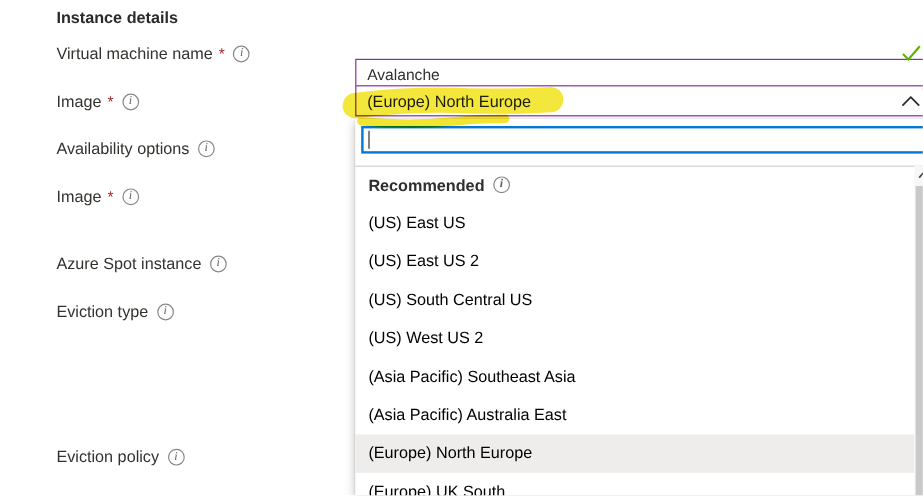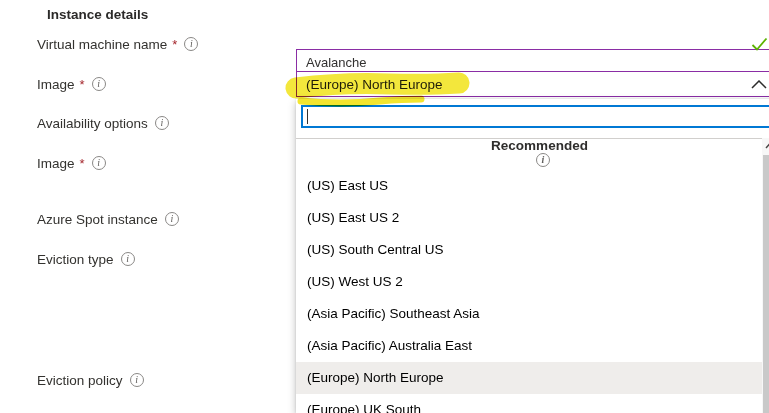--- a/index.html
+++ b/index.html
@@ -7,22 +7,22 @@
   .page {
     position:relative; width:769px; height:413px; overflow:hidden;
     background:#ffffff; font-family:"Liberation Sans", sans-serif;
     font-size:13px; color:#323130;margin-left:29px;
   }
   .section-title {
     position:absolute; left:18px; top:7px;
     font-size:13.5px; font-weight:700; color:#2b2a29;
   }
   .label-row {
-    position:absolute; left:8px; height:16px;
-    display:flex; align-items:center; white-space:nowrap;
+    position:absolute; left:18px; height:16px;
+    display:flex; align-items:flex-end; white-space:nowrap;
     color:#33322f; font-size:13.5px;
   }
   .req { color:#a4262c; margin-left:5px; font-size:13px; }
   .info-icon {
     display:inline-flex; align-items:center; justify-content:center;
     width:14px; height:14px; margin-left:7px; flex:0 0 auto;
     border:1px solid #8a8886; border-radius:50%;
     font-family:"Liberation Serif", serif; font-style:italic;
     font-size:10px; line-height:1; color:#605e5c;
   }
@@ -52,22 +52,22 @@
   }
   .search-input {
     position:absolute; left:5px; top:6px; width:472px; height:23px;
     border:2px solid #0078d4; background:#fff; outline:none;
     font-family:"Liberation Sans", sans-serif; font-size:13px; padding:0 6px;
   }
   .caret { position:absolute; left:11px; top:10px; width:1px; height:15px; background:#323130; z-index:3; }
   .divider { position:absolute; left:0; top:39px; width:482px; height:1px; background:#d1cfcd; }
   .group-header {
     position:absolute; left:0; top:39px; width:466px; height:32px;
-    display:flex; align-items:center; padding-left:21px;
-    font-weight:600; font-size:13.5px; color:#2f2e2d;flex-direction:column;
+    display:flex; align-items:center; padding-left:11px;
+    font-weight:600; font-size:13.5px; color:#2f2e2d;
   }
   .option-list { position:absolute; left:0; top:71px; width:466px; list-style:none; }
   .option-list li {
     height:32px; line-height:32px; padding-left:11px;
     font-size:13.5px; color:#000000; cursor:pointer; white-space:nowrap;
   }
   .option-list li.selected { background:#efedeb; }
   .scrollbar {
     position:absolute; right:1px; top:39px; width:15px; height:275px;
     background:#f7f7f7;

